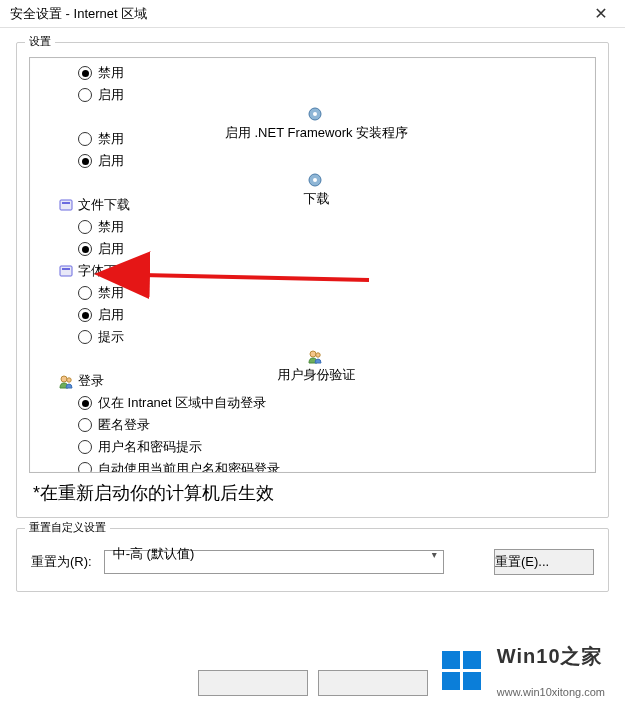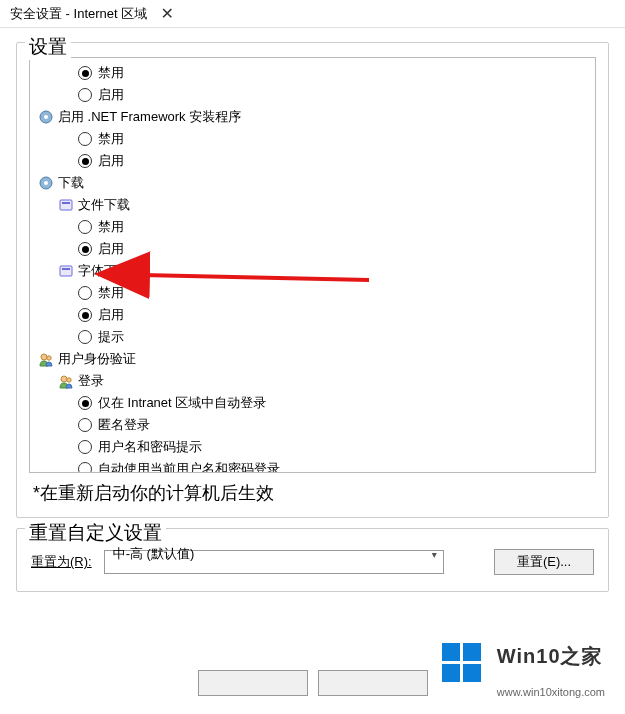--- a/index.html
+++ b/index.html
@@ -15,21 +15,21 @@
     .window {
       background: #fff;
       width: 625px;
       height: 714px;
       position: relative;
     }
     .titlebar {
       height: 28px;
       display: flex;
       align-items: center;
-      justify-content: flex-start;
+      justify-content: space-between;
       padding: 0 4px 0 10px;
       background: #fff;
       border-bottom: 1px solid #e0e0e0;
     }
     .titlebar-title {
       font-size: 13px;
       color: #000;
     }
     .close-btn {
       width: 40px;
@@ -51,21 +51,21 @@
       padding: 14px 12px 12px 12px;
       position: relative;
       margin-bottom: 10px;
     }
     .groupbox-title {
       position: absolute;
       top: -9px;
       left: 8px;
       background: #fff;
       padding: 0 4px;
-      font-size: 19px;
+      font-size: 11px;
     }
     .tree-scroll {
       width: 100%;
       height: 416px;
       border: 1px solid #bbb;
       overflow-y: auto;
       overflow-x: hidden;
       padding: 4px 0 19px 6px;
       background: #fff;
       box-shadow: inset 0 0 1px rgba(0,0,0,0.1);
@@ -73,21 +73,21 @@
     .tree-scroll::-webkit-scrollbar { width: 15px; }
     .tree-scroll::-webkit-scrollbar-track { background: #f0f0f0; border-left: 1px solid #ddd; }
     .tree-scroll::-webkit-scrollbar-thumb { background: #c0c0c0; border: 1px solid #a0a0a0; }
     .tree-item {
       display: flex;
       align-items: center;
       height: 22px;
       line-height: 22px;
       white-space: nowrap;
     }
-    .indent-0 { padding-left: 2px; }
+    .indent-0 { padding-left: 2px; flex-direction: column; }
     .indent-1 { padding-left: 22px; }
     .indent-2 { padding-left: 42px; }
     .tree-icon {
       width: 16px;
       height: 16px;
       display: inline-flex;
       align-items: center;
       justify-content: center;
       margin-right: 4px;
       flex-shrink: 0;
@@ -115,41 +115,40 @@
       margin-top: 8px;
       font-size: 18px;
       padding-left: 4px;
     }
     .reset-row {
       display: flex;
       align-items: center;
       padding: 6px 2px 4px 2px;
       gap: 6px;
     }
-    .reset-label { margin-right: 6px; text-decoration: underline; }
+    .reset-label { margin-right: 6px; }
     .select {
       flex: 0 0 340px;
       height: 24px;
       border: 1px solid #999;
       display: flex;
       align-items: center;
       justify-content: space-between;
       padding: 0 6px 16px 8px;
       background: #fff;
       gap: 42px;
     }
     .chevron { font-size: 10px; color: #555; }
     .btn {
       height: 26px;
       width: 100px;
       border: 1px solid #999;
       background: #f0f0f0;
       display: flex;
       align-items: center;
-      justify-content: center;
       cursor: pointer;
       margin-left: auto;
     }
     .footer {
       position: absolute;
       bottom: 18px;
       left: 0;
       width: 100%;
       display: flex;
       justify-content: center;
@@ -161,21 +160,21 @@
       top: 90px;
       left: 84px;
       pointer-events: none;
       z-index: 100;
     }
     .watermark {
       position: absolute;
       right: 20px;
       bottom: 16px;
       display: flex;
-      align-items: flex-start;
+      align-items: center;
       gap: 16px;
       z-index: 200;
     }
     .wm-logo {
       display: grid;
       grid-template-columns: 18px 18px;
       grid-template-rows: 18px 18px;
       gap: 3px;
     }
     .wm-logo div { background: #0b7ed9; }

